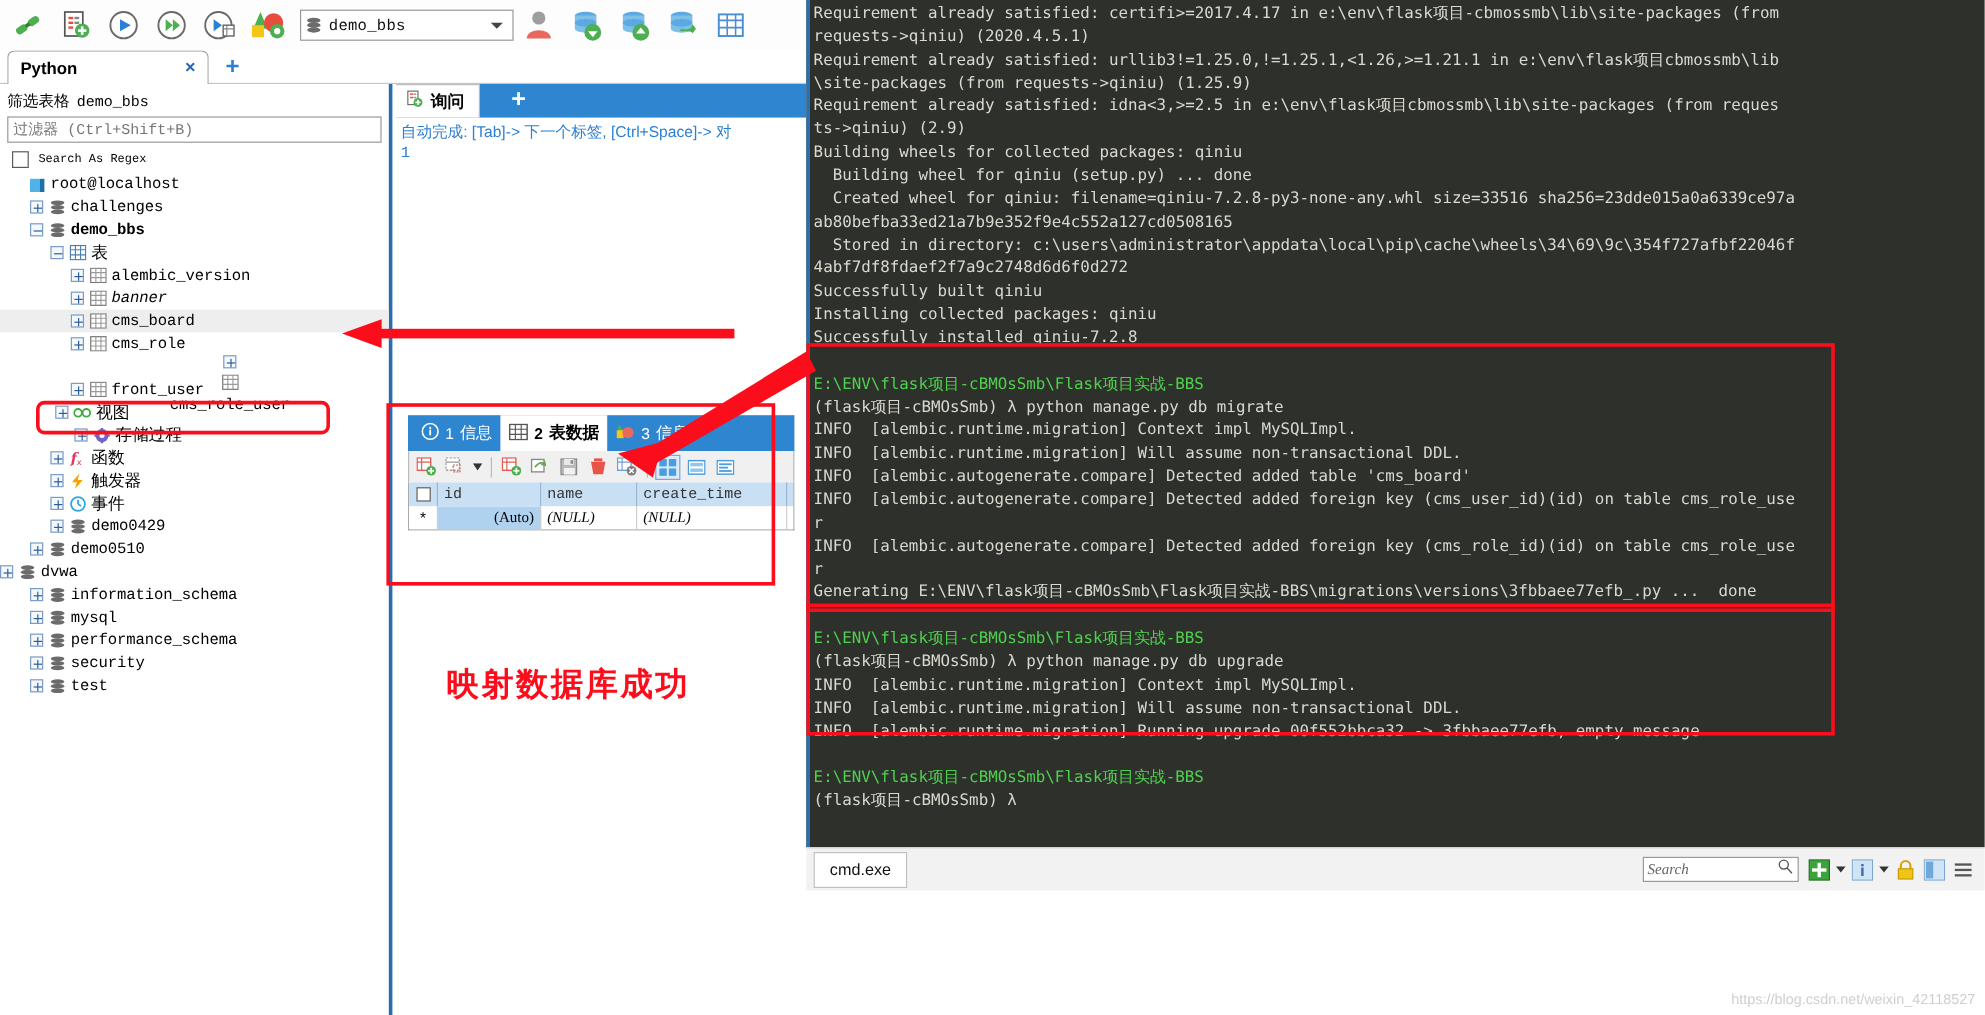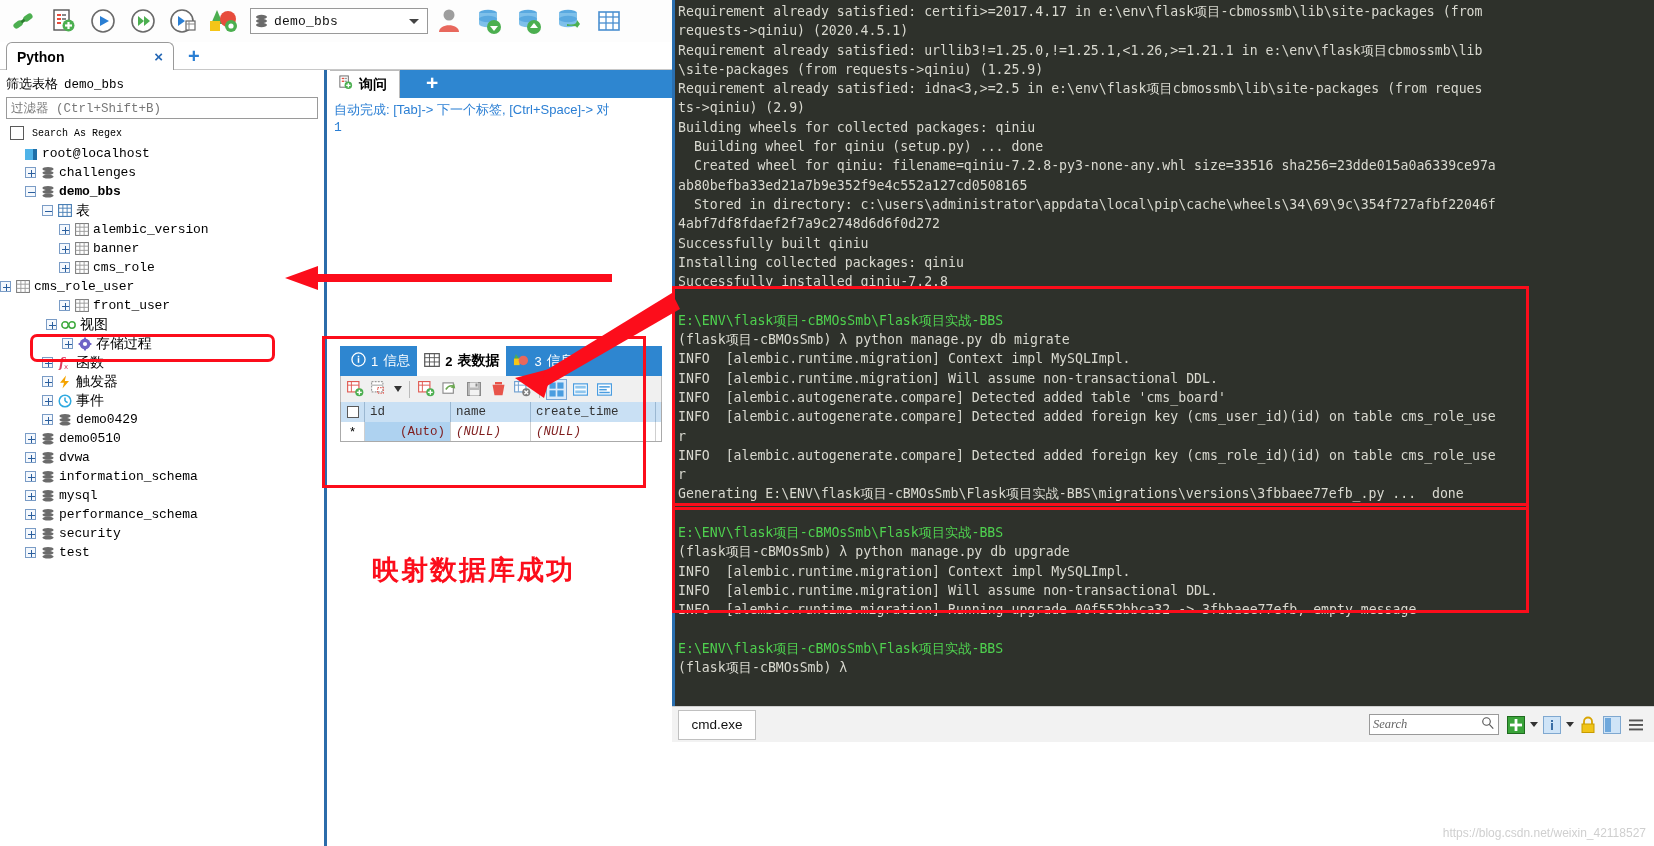--- a/index.html
+++ b/index.html
@@ -195,21 +195,21 @@
     font-family:"Liberation Mono", monospace; font-size:12.5px; color:#333;
     padding-left:5px; display:flex;align-items:center;
     border-right:1px solid #9bb8d2;
   }
   .grid-row { display:flex; height:19px; background:#fff; }
   .grid-row .gr-star {
     width:24px; border-right:1px solid #cfcfcf; display:flex;align-items:center;justify-content:center;
     font-size:13px; color:#000;
   }
   .grid-row .gr-cell {
-    font-family:Liberation Mono, monospace; font-size:12.5px; color:#7f1d1d;
+    font-family:Liberation Serif, serif; font-size:12.5px; color:#000000;
     padding:0 5px; display:flex;align-items:center; border-right:1px solid #cfcfcf;
     font-style:italic;
   }
   .grid-row .gr-cell.auto { background:#aed2f0; justify-content:flex-end; font-style:normal;}
 
   .redbox-grid {
     position:absolute; left:322px; top:336px; width:324px; height:152px;
     border:3px solid #fc0d1b; pointer-events:none;
   }
 
@@ -485,47 +485,60 @@
                 <svg width="14" height="13" viewBox="0 0 15 14">
                   <rect x="0.6" y="0.6" width="13.8" height="12.8" fill="#fff" stroke="#7a7a7a" stroke-width="1.1"></rect>
                   <line x1="0.6" y1="4.5" x2="14.4" y2="4.5" stroke="#9a9a9a" stroke-width="1"></line>
                   <line x1="0.6" y1="9" x2="14.4" y2="9" stroke="#9a9a9a" stroke-width="1"></line>
                   <line x1="5.2" y1="0.6" x2="5.2" y2="13.4" stroke="#9a9a9a" stroke-width="1"></line>
                   <line x1="9.8" y1="0.6" x2="9.8" y2="13.4" stroke="#9a9a9a" stroke-width="1"></line>
                 </svg>
               </span>
               <span class="tlabel">alembic_version</span>
             </div>
-            <div class="tnode" style="padding-left: 59px;">
+            <div class="tnode" style="padding-left: 59px; font-style: italic;">
               <span class="expander plus"></span>
               <span class="ico">
                 <svg width="14" height="13" viewBox="0 0 15 14">
                   <rect x="0.6" y="0.6" width="13.8" height="12.8" fill="#fff" stroke="#7a7a7a" stroke-width="1.1"></rect>
                   <line x1="0.6" y1="4.5" x2="14.4" y2="4.5" stroke="#9a9a9a" stroke-width="1"></line>
                   <line x1="0.6" y1="9" x2="14.4" y2="9" stroke="#9a9a9a" stroke-width="1"></line>
                   <line x1="5.2" y1="0.6" x2="5.2" y2="13.4" stroke="#9a9a9a" stroke-width="1"></line>
                   <line x1="9.8" y1="0.6" x2="9.8" y2="13.4" stroke="#9a9a9a" stroke-width="1"></line>
                 </svg>
               </span>
               <span class="tlabel">banner</span>
             </div>
-            <div class="tnode" style="padding-left: 59px;">
+            <div class="tnode hl-row" style="padding-left: 59px;">
               <span class="expander plus"></span>
               <span class="ico">
                 <svg width="14" height="13" viewBox="0 0 15 14">
                   <rect x="0.6" y="0.6" width="13.8" height="12.8" fill="#fff" stroke="#7a7a7a" stroke-width="1.1"></rect>
                   <line x1="0.6" y1="4.5" x2="14.4" y2="4.5" stroke="#9a9a9a" stroke-width="1"></line>
                   <line x1="0.6" y1="9" x2="14.4" y2="9" stroke="#9a9a9a" stroke-width="1"></line>
                   <line x1="5.2" y1="0.6" x2="5.2" y2="13.4" stroke="#9a9a9a" stroke-width="1"></line>
                   <line x1="9.8" y1="0.6" x2="9.8" y2="13.4" stroke="#9a9a9a" stroke-width="1"></line>
                 </svg>
               </span>
+              <span class="tlabel">cms_board</span>
+            </div>
+            <div class="tnode" style="padding-left: 59px;">
+              <span class="expander plus"></span>
+              <span class="ico">
+                <svg width="14" height="13" viewBox="0 0 15 14">
+                  <rect x="0.6" y="0.6" width="13.8" height="12.8" fill="#fff" stroke="#7a7a7a" stroke-width="1.1"></rect>
+                  <line x1="0.6" y1="4.5" x2="14.4" y2="4.5" stroke="#9a9a9a" stroke-width="1"></line>
+                  <line x1="0.6" y1="9" x2="14.4" y2="9" stroke="#9a9a9a" stroke-width="1"></line>
+                  <line x1="5.2" y1="0.6" x2="5.2" y2="13.4" stroke="#9a9a9a" stroke-width="1"></line>
+                  <line x1="9.8" y1="0.6" x2="9.8" y2="13.4" stroke="#9a9a9a" stroke-width="1"></line>
+                </svg>
+              </span>
               <span class="tlabel">cms_role</span>
             </div>
-            <div class="tnode" style="">
+            <div class="tnode" style="padding-left: 59px; flex-direction: column;">
               <span class="expander plus"></span>
               <span class="ico">
                 <svg width="14" height="13" viewBox="0 0 15 14">
                   <rect x="0.6" y="0.6" width="13.8" height="12.8" fill="#fff" stroke="#7a7a7a" stroke-width="1.1"></rect>
                   <line x1="0.6" y1="4.5" x2="14.4" y2="4.5" stroke="#9a9a9a" stroke-width="1"></line>
                   <line x1="0.6" y1="9" x2="14.4" y2="9" stroke="#9a9a9a" stroke-width="1"></line>
                   <line x1="5.2" y1="0.6" x2="5.2" y2="13.4" stroke="#9a9a9a" stroke-width="1"></line>
                   <line x1="9.8" y1="0.6" x2="9.8" y2="13.4" stroke="#9a9a9a" stroke-width="1"></line>
                 </svg>
               </span>
@@ -615,21 +628,21 @@
               <span class="expander plus"></span>
               <span class="ico">
                 <svg width="14" height="14" viewBox="0 0 14 14">
                   <ellipse cx="7" cy="3" rx="5.6" ry="2" fill="#6b6b6b"></ellipse>
                   <ellipse cx="7" cy="6.8" rx="5.6" ry="2" fill="#6b6b6b"></ellipse>
                   <ellipse cx="7" cy="10.6" rx="5.6" ry="2" fill="#6b6b6b"></ellipse>
                 </svg>
               </span>
               <span class="tlabel">demo0510</span>
             </div>
-            <div class="tnode" style="padding-left: 25px; text-align: center;">
+            <div class="tnode" style=" text-align: center;">
               <span class="expander plus"></span>
               <span class="ico">
                 <svg width="14" height="14" viewBox="0 0 14 14">
                   <ellipse cx="7" cy="3" rx="5.6" ry="2" fill="#6b6b6b"></ellipse>
                   <ellipse cx="7" cy="6.8" rx="5.6" ry="2" fill="#6b6b6b"></ellipse>
                   <ellipse cx="7" cy="10.6" rx="5.6" ry="2" fill="#6b6b6b"></ellipse>
                 </svg>
               </span>
               <span class="tlabel">dvwa</span>
             </div>

